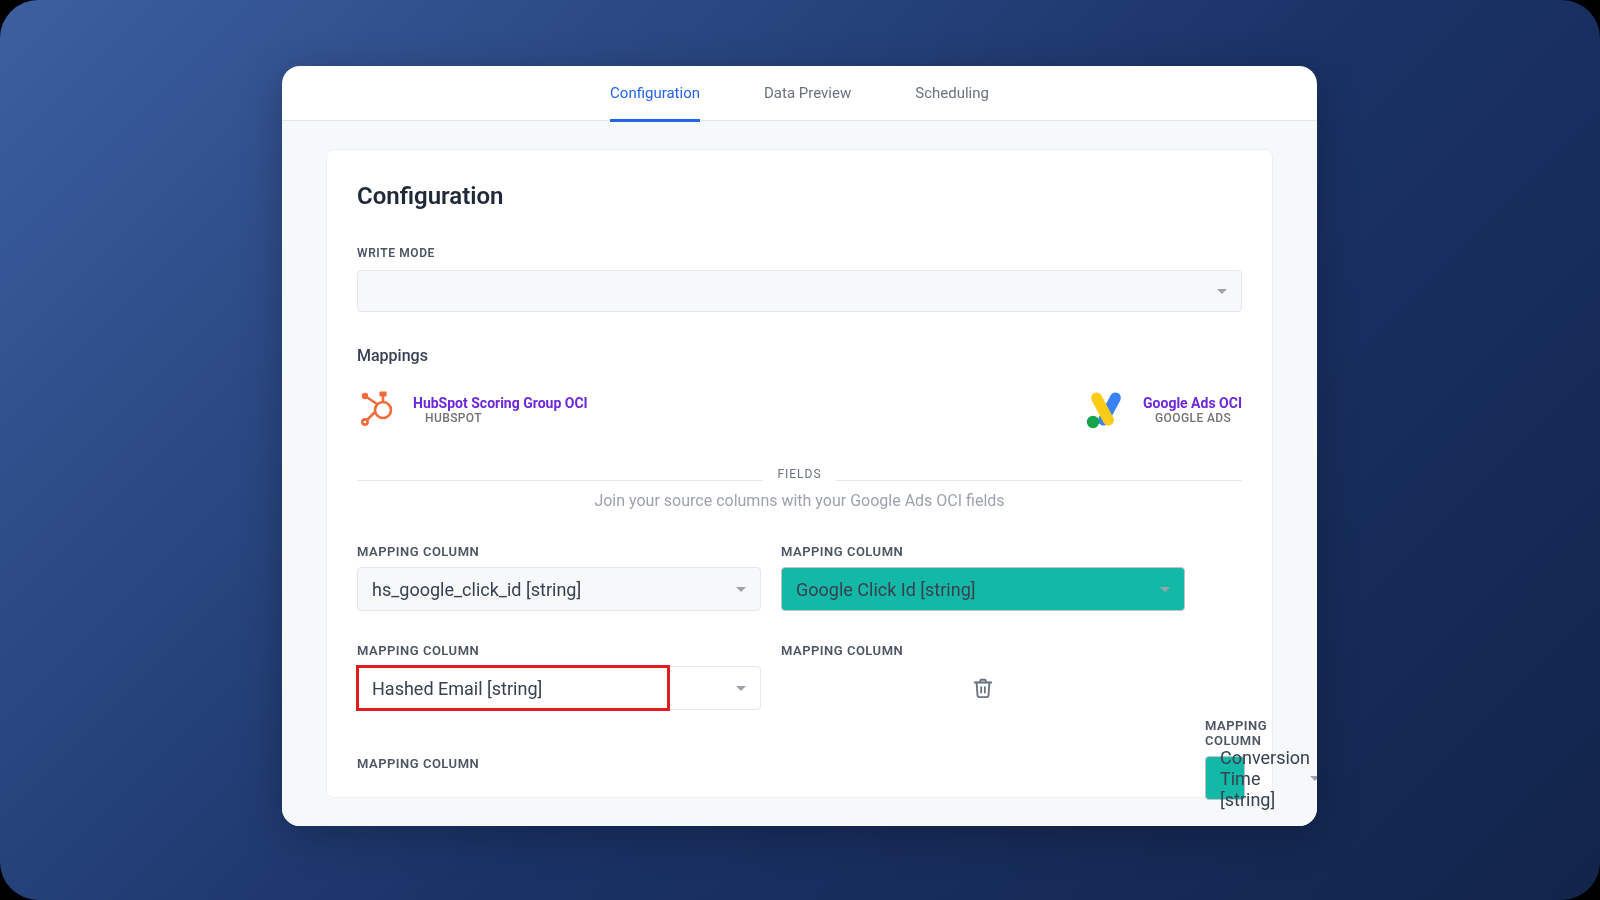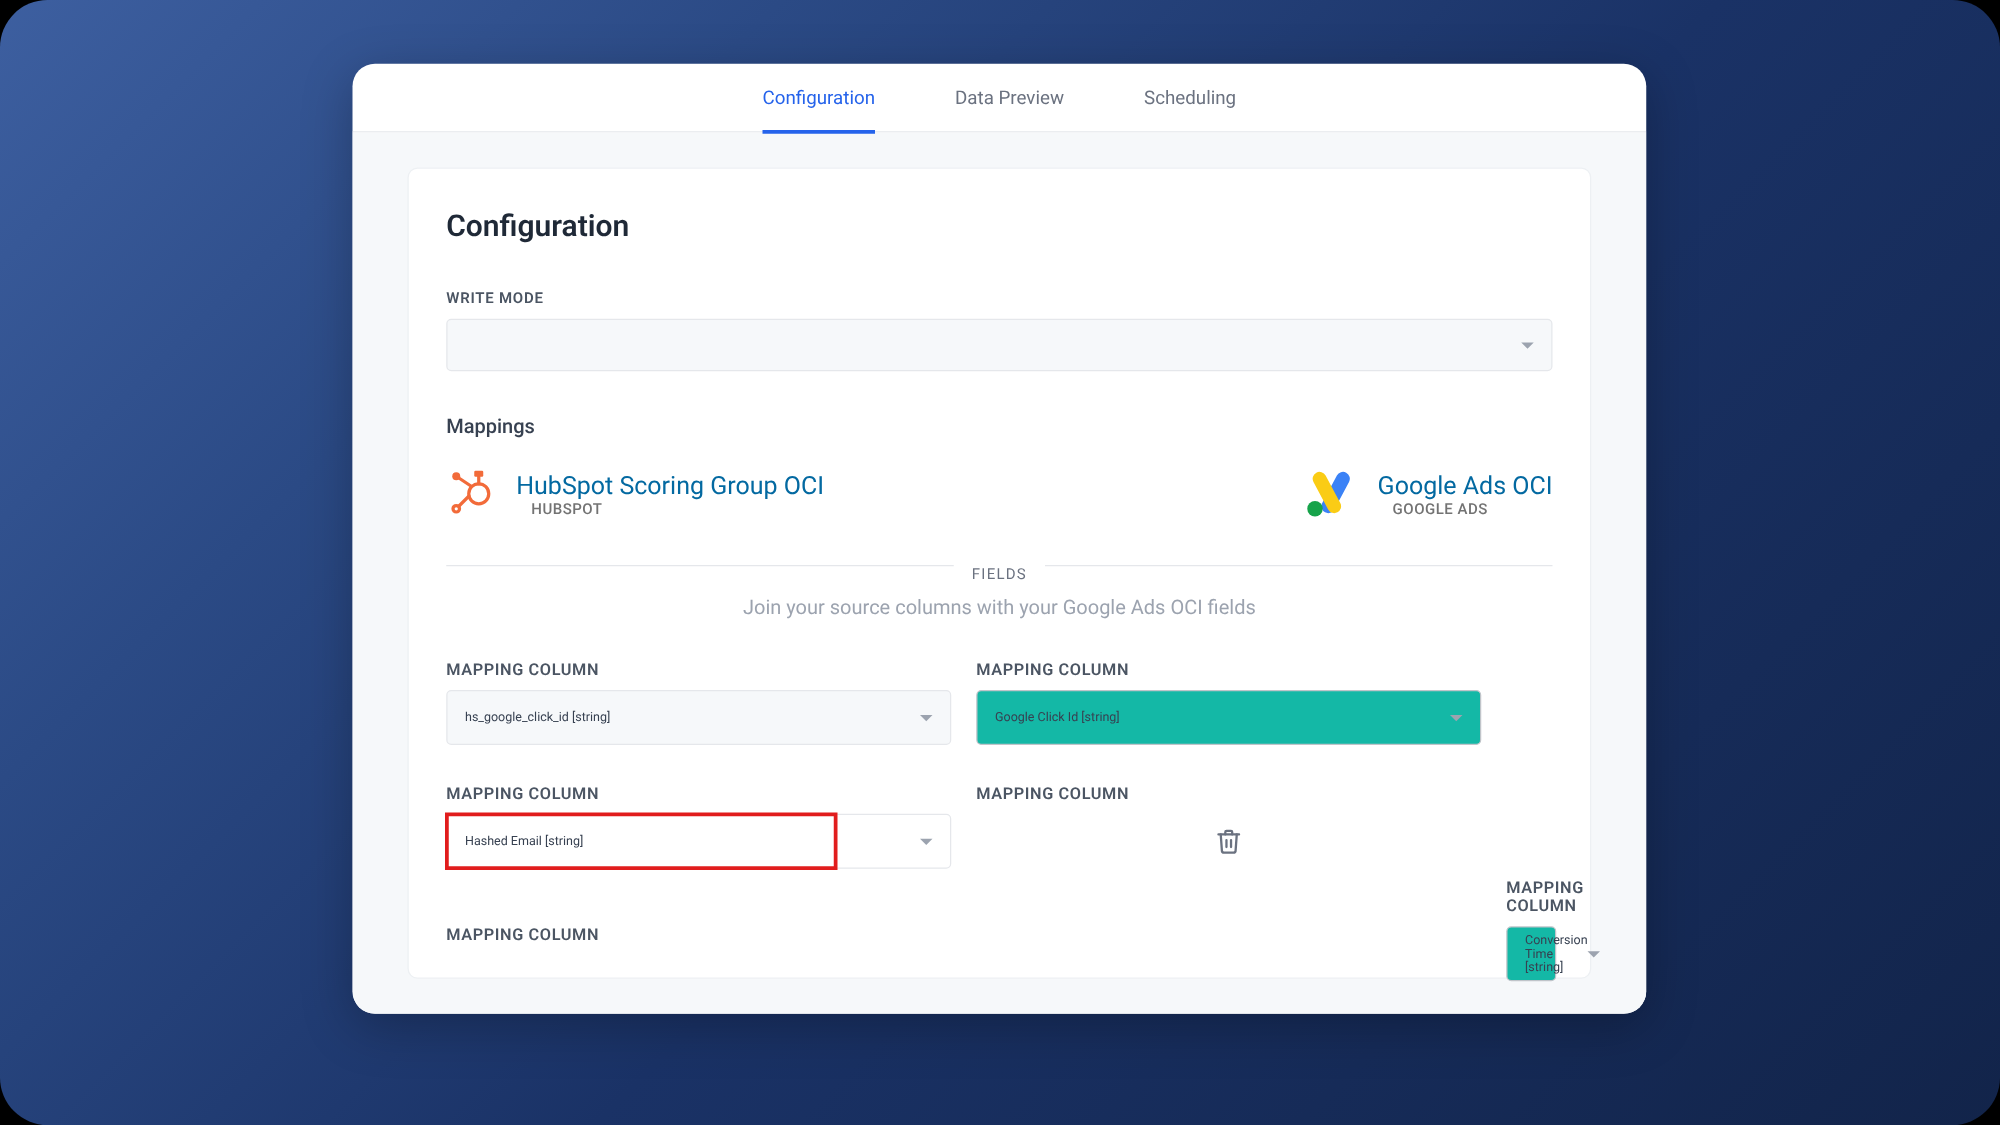--- a/index.html
+++ b/index.html
@@ -6,21 +6,21 @@
   html, body { width: 1600px; height: 900px; overflow: hidden; font-family: -apple-system, BlinkMacSystemFont, "Segoe UI", Roboto, Helvetica, Arial, sans-serif; }
   body { background: #000; }
   .backdrop {
     width: 1600px; height: 900px;
     background: linear-gradient(135deg, #3d5fa0 0%, #2b4a85 25%, #1a3266 55%, #12244a 100%);
     border-radius: 38px;
     position: relative;
   }
   .panel {
     position: absolute;
-    left: 282px; top: 51px;
+    left: 282px; top: 66px;
     width: 1035px; height: 760px;
     background: #fff;
     border-radius: 18px;
     overflow: hidden;
     box-shadow: 0 10px 40px rgba(0,0,0,0.25);
   }
   
   .tabs {
     display: flex; justify-content: center; align-items: center;
     height: 55px;
@@ -59,37 +59,37 @@
   .select {
     margin-top: 10px;
     width: 100%;
     height: 42px;
     background: #f6f8fa;
     border: 1px solid #e5e7eb;
     border-radius: 4px;
     display: flex; align-items: center; justify-content: space-between;
     padding: 0 14px;
     cursor: pointer;
-    font-size: 10px; color: #374151;
+    font-size: 18px; color: #374151;
   }
   .select .caret {
     width: 0; height: 0; border-left: 5px solid transparent; border-right: 5px solid transparent;
     border-top: 5px solid #9ca3af;
   }
   .select.locked { background: #14b8a6; border-color: #c0c4c9; }
   .select.highlight-box { background: #fff; border: 1px solid #e5e7eb; position: relative; }
   .red-outline { position:absolute; left: -2px; top:-2px; width: 314px; height: 46px; border: 3px solid #e11d1d; pointer-events:none; }
   .mappings-title { font-size: 16px; font-weight: 500; color: #374151; margin-top: 34px; }
   .endpoints { display:flex; justify-content: space-between; align-items: center; margin-top: 24px; }
   .endpoint { display:flex; align-items:center; gap: 16px; }
-  .endpoint .name { font-size: 20px; font-weight: 400; color: #0369a1; line-height: 1.2; }
+  .endpoint .name { font-size: 14px; font-weight: 700; color: #6d28d9; line-height: 1.2; }
   .endpoint .sub  { font-size: 12px; font-weight: 500; color: #737373; letter-spacing: 0.4px; padding-left: 12px; }
   .hubspot-icon svg { width: 40px; height: 40px; display:block; }
   .gads-icon svg { width: 42px; height: 42px; display:block; }
-  .fields-divider { display:flex; align-items:flex-start; margin-top: 36px; gap: 14px; }
+  .fields-divider { display:flex; align-items:flex-end; margin-top: 36px; gap: 14px; }
   .fields-divider .line { flex:1; height:1px; background:#e5e7eb; }
   .fields-divider .txt { font-size: 12px; letter-spacing: 1px; color:#6b7280; }
   .fields-sub { text-align:center; font-size: 16px; color:#9ca3af; margin-top: 10px; }
   .grid { display:grid; grid-template-columns: 404px 404px 40px; column-gap: 20px; margin-top: 34px; row-gap: 8px; }
   .row-label { font-size: 13px; font-weight: 600; letter-spacing: 0.5px; color:#4b5563; text-transform: uppercase; }
   .grid .select { margin-top: 0; height: 44px; }
   .trash-cell { display:flex; align-items:center; justify-content:center; }
   .trash-cell svg { width: 22px; height: 22px; stroke:#6b7280; cursor:pointer; }
   .rowgap { height: 16px; }
 </style>

